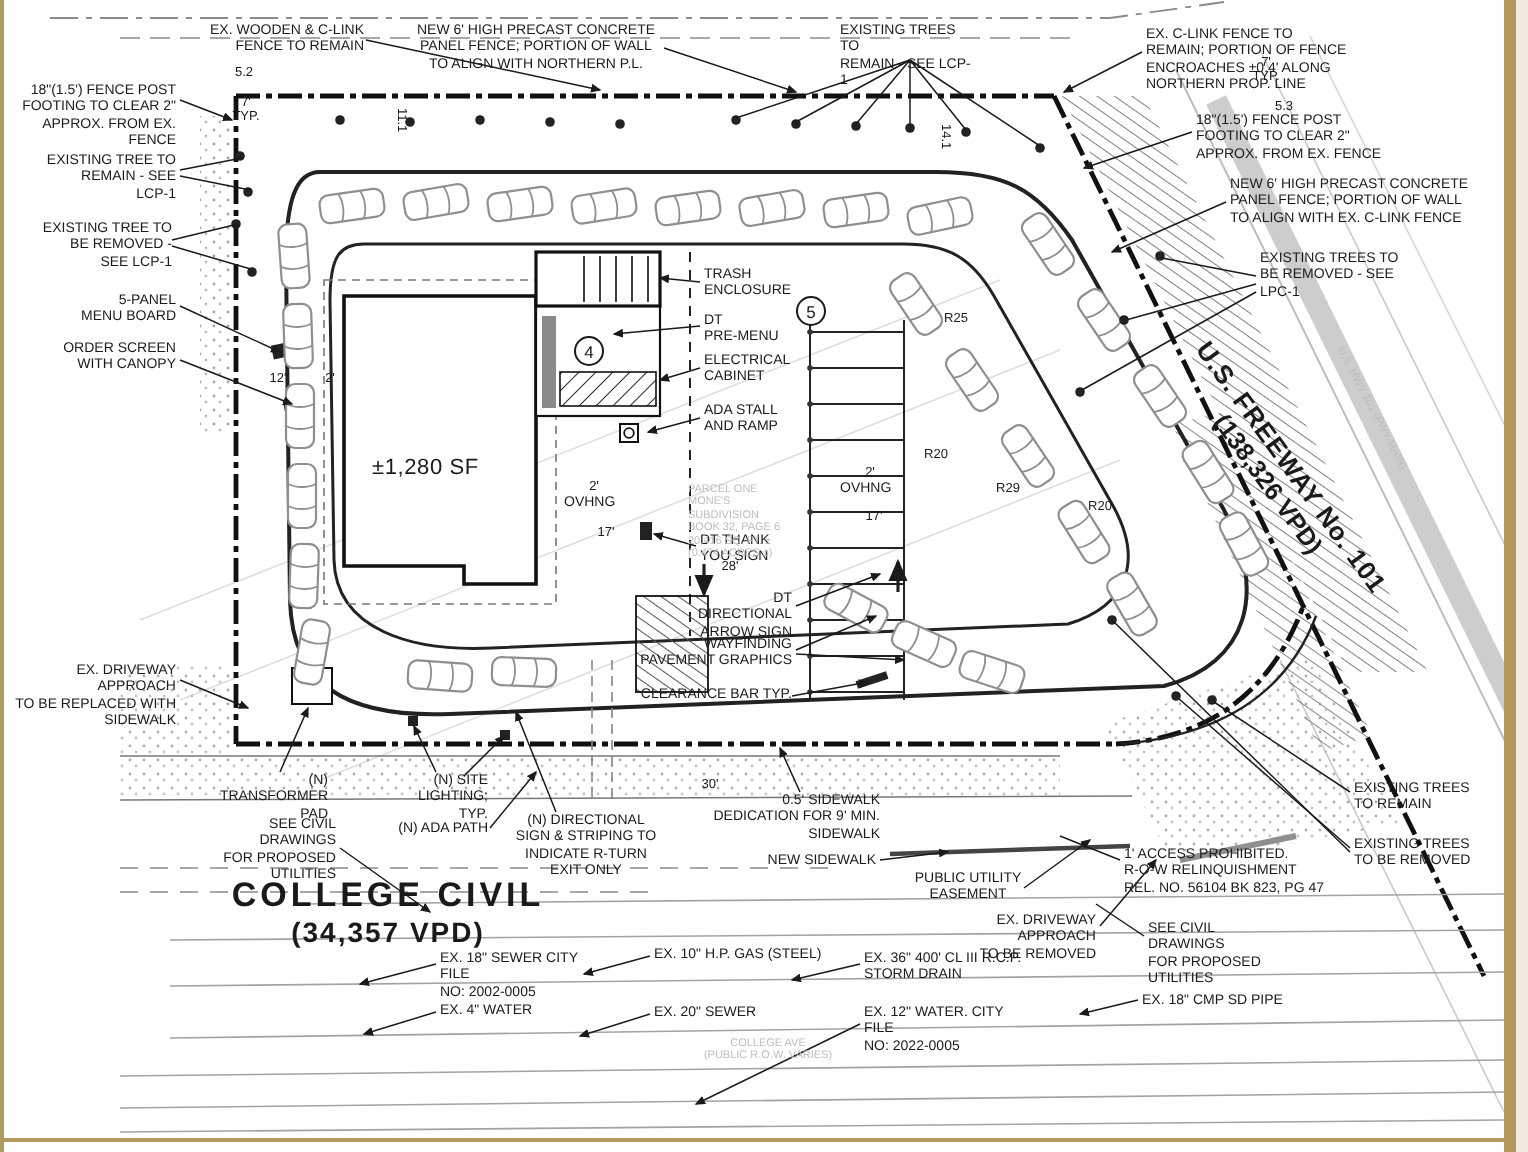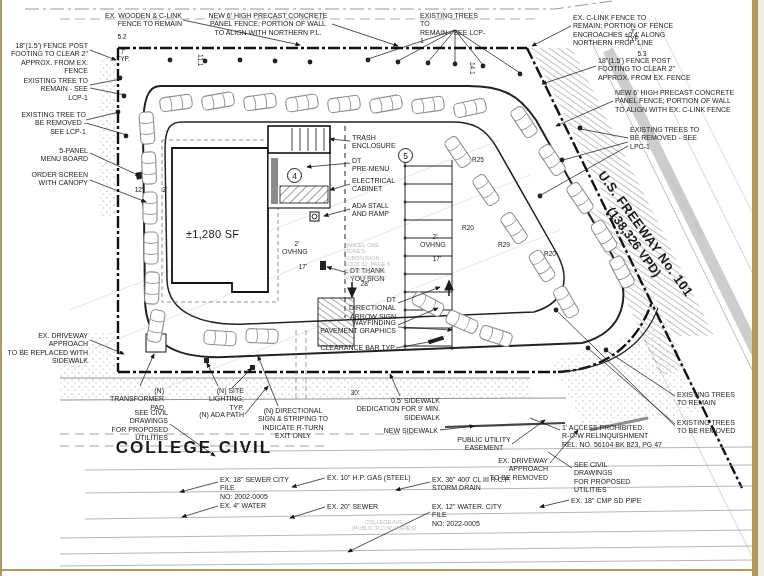--- a/index.html
+++ b/index.html
@@ -372,20 +372,21 @@
 MONE'S SUBDIVISION
 BOOK 32, PAGE 6
 20,416 SQ. FT. ±
 (0.474 ACRES ±)</div>
   <div class="lbl ghost ca" style="left:348px;top:519px;width:72px;font-size:5.5px">COLLEGE AVE
 (PUBLIC R.O.W. VARIES)</div>
   <div class="fw-ghost ghost">U.S. HWY 101 (FWY-MAIN)</div>
 
   <div class="college">
     <div class="l1">COLLEGE CIVIL</div>
+    <div class="l2">(34,357 VPD)</div>
   </div>
   <div class="freeway">
     <div class="l1">U.S. FREEWAY No. 101</div>
     <div class="l2">(138,326 VPD)</div>
   </div>
 
   <div class="dim" style="left:112px;top:33px;width:20px">5.2</div>
   <div class="dim" style="left:112px;top:48px;width:22px">7'
 TYP.</div>
   <div class="dim" style="left:622px;top:28px;width:22px">7'

